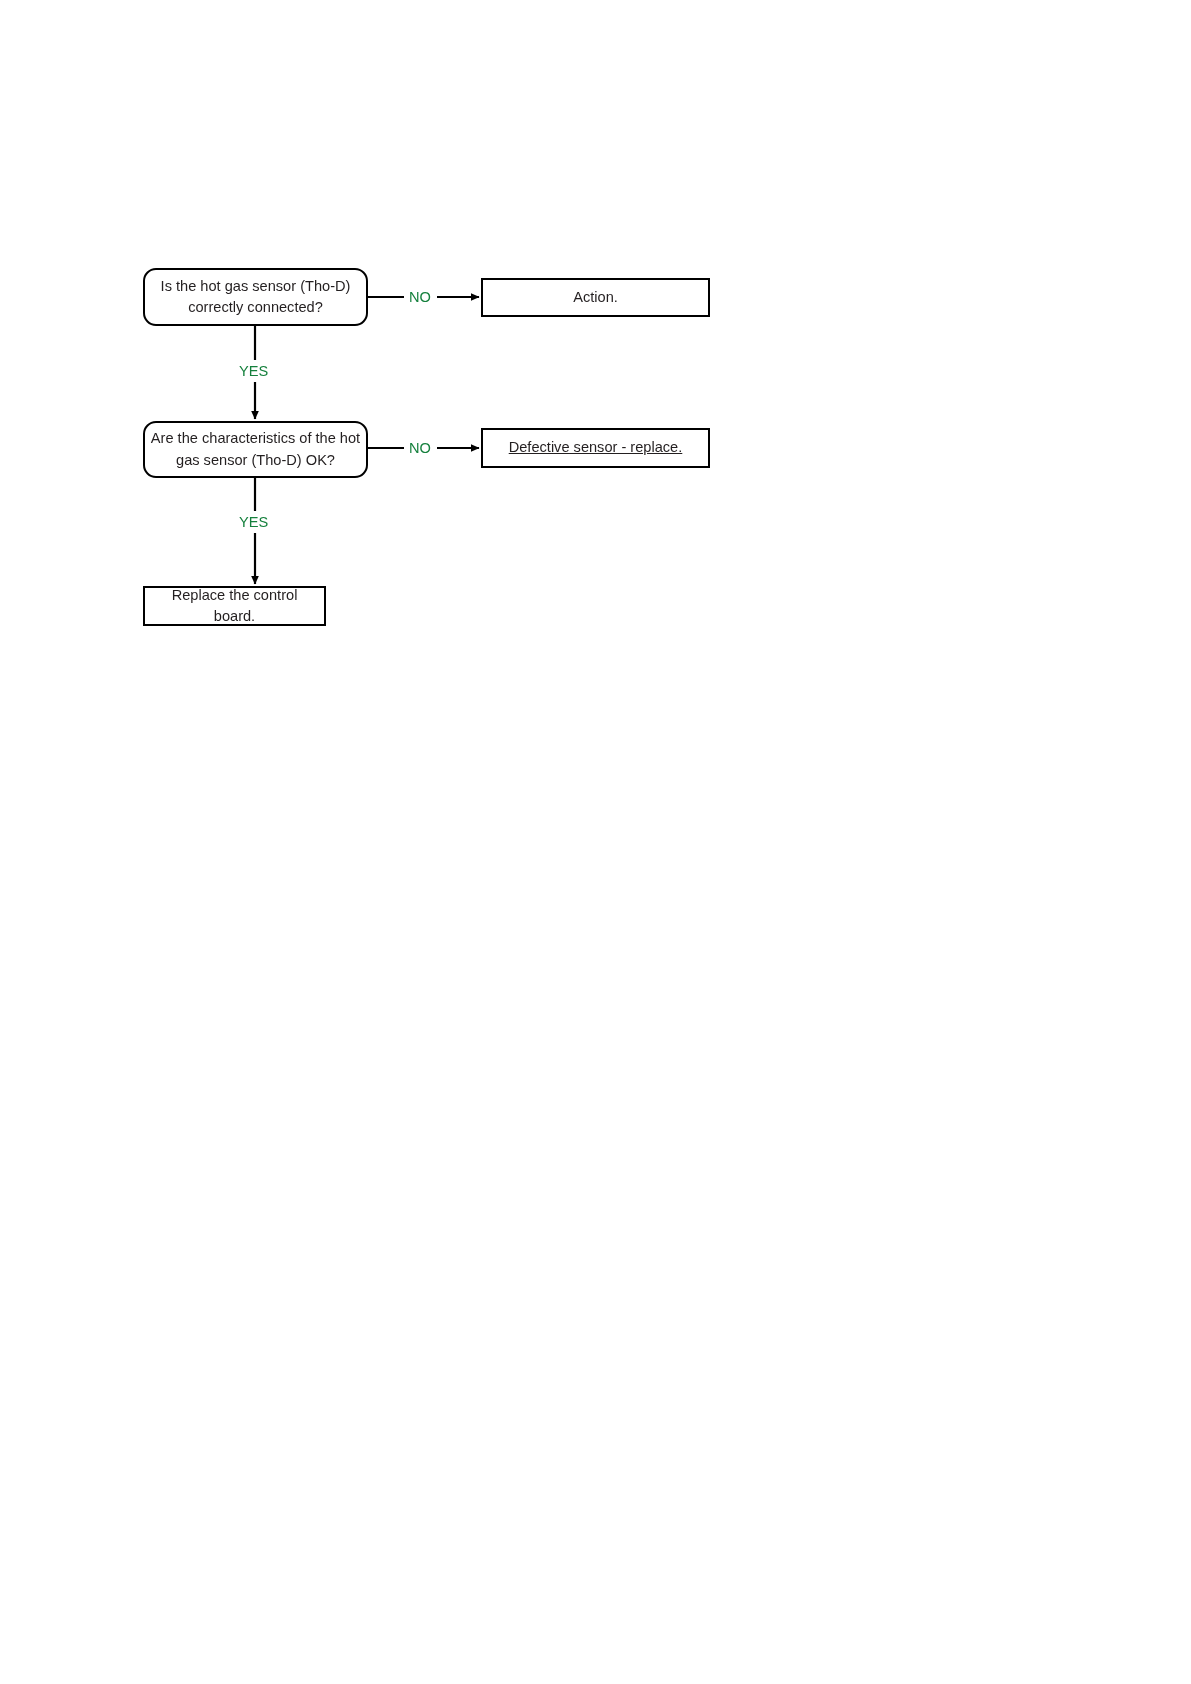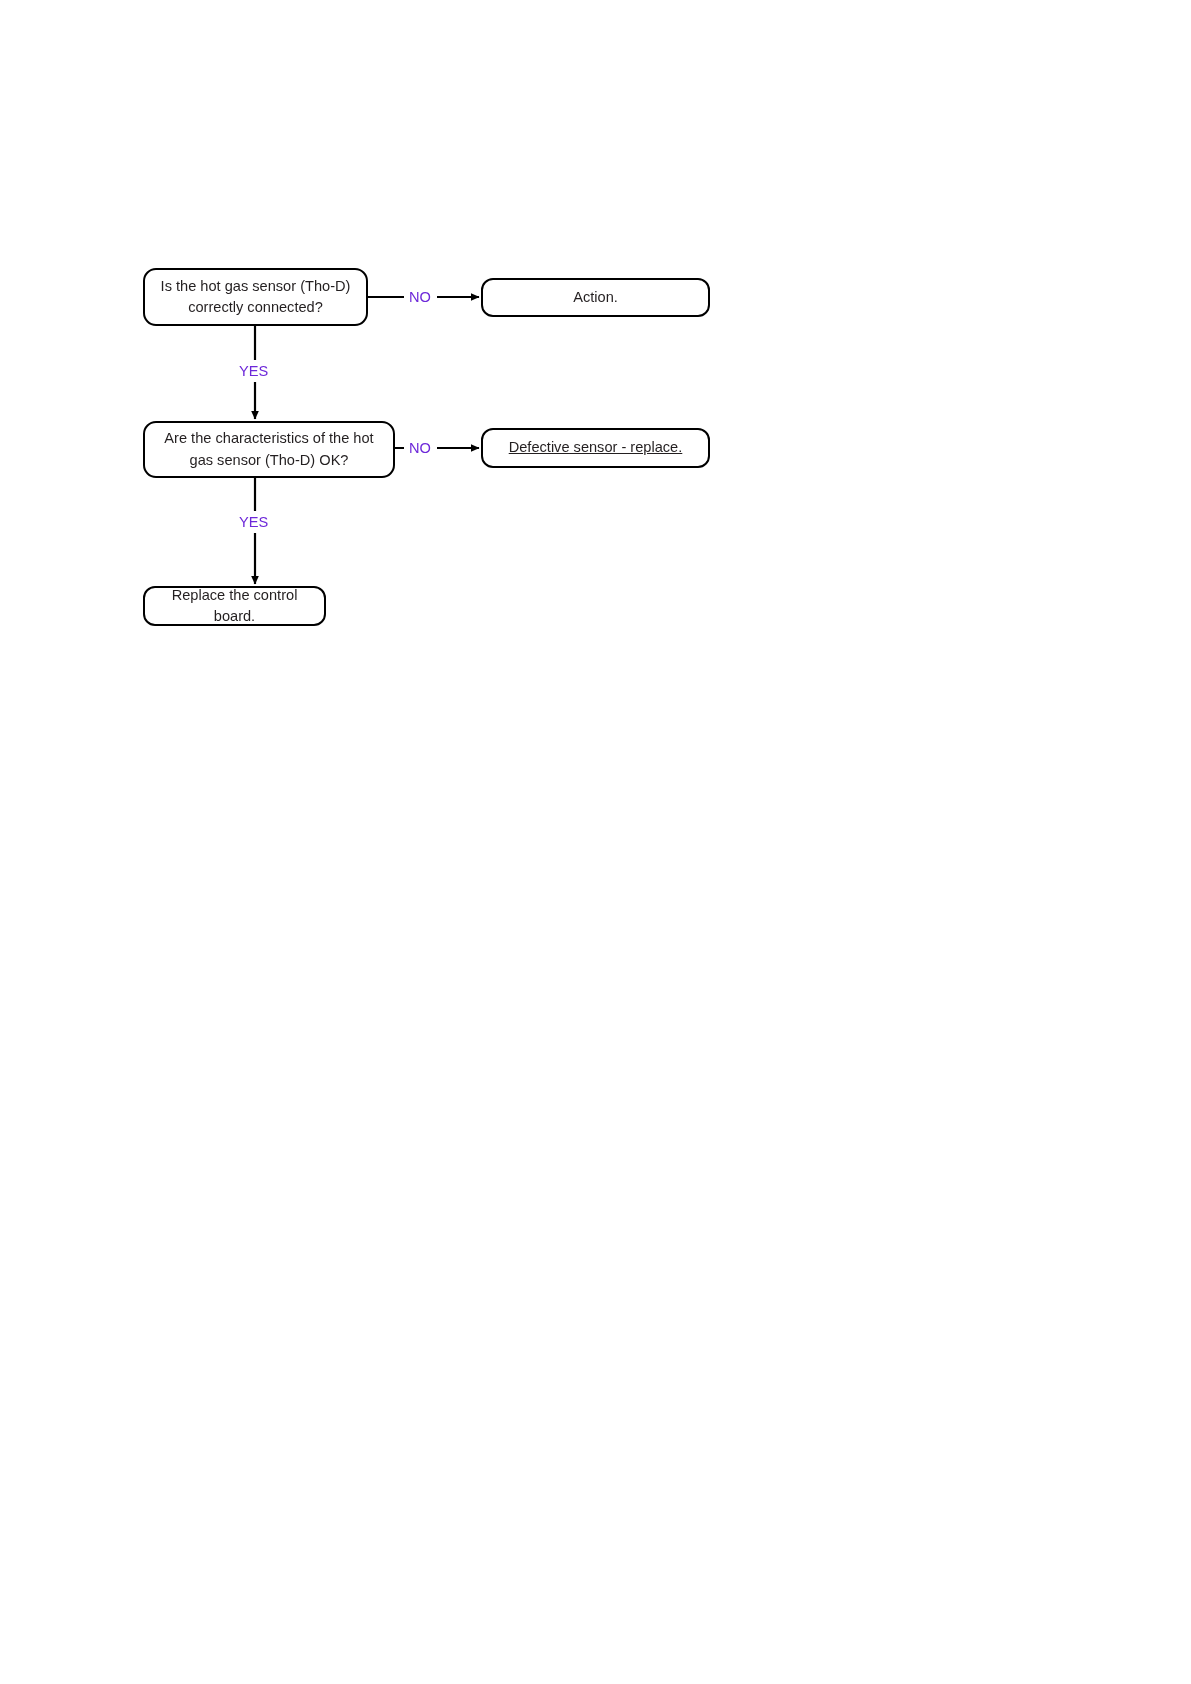--- a/index.html
+++ b/index.html
@@ -37,42 +37,42 @@
     font-size: 14.6px;
     line-height: 1.45;
   }
 
   .node.decision {
     border-radius: 13px;
     padding: 4px 2px;
   }
 
   .node.action {
-    border-radius: 12px;
+    border-radius: 0;
     padding: 4px 10px;
   }
 
   .node .node-text {
     display: block;
     white-space: pre-line;
   }
 
   .edge-label {
     position: absolute;
     font-size: 14.6px;
-    color: #6d28d9;
+    color: #15803d;
     background: transparent;
     white-space: nowrap;
     line-height: 1;
   }
 
   
   #node-q1   { left: 143px; top: 268px;  width: 225px; height: 58px; }
   #node-a1   { left: 481px; top: 278px;  width: 229px; height: 39px; }
-  #node-q2   { left: 143px; top: 421px;  width: 252px; height: 57px; justify-content: center; }
+  #node-q2   { left: 143px; top: 421px;  width: 225px; height: 57px; justify-content: center; }
   #node-a2   { left: 481px; top: 428px;  width: 229px; height: 40px; text-decoration: underline; }
   #node-end  { left: 143px; top: 586px;  width: 183px; height: 40px; }
 
   #label-no-1  { left: 409px; top: 290px; }
   #label-yes-1 { left: 239px; top: 364px; }
   #label-no-2  { left: 409px; top: 441px; }
   #label-yes-2 { left: 239px; top: 515px; }
 </style>
 </head>
 <body>

